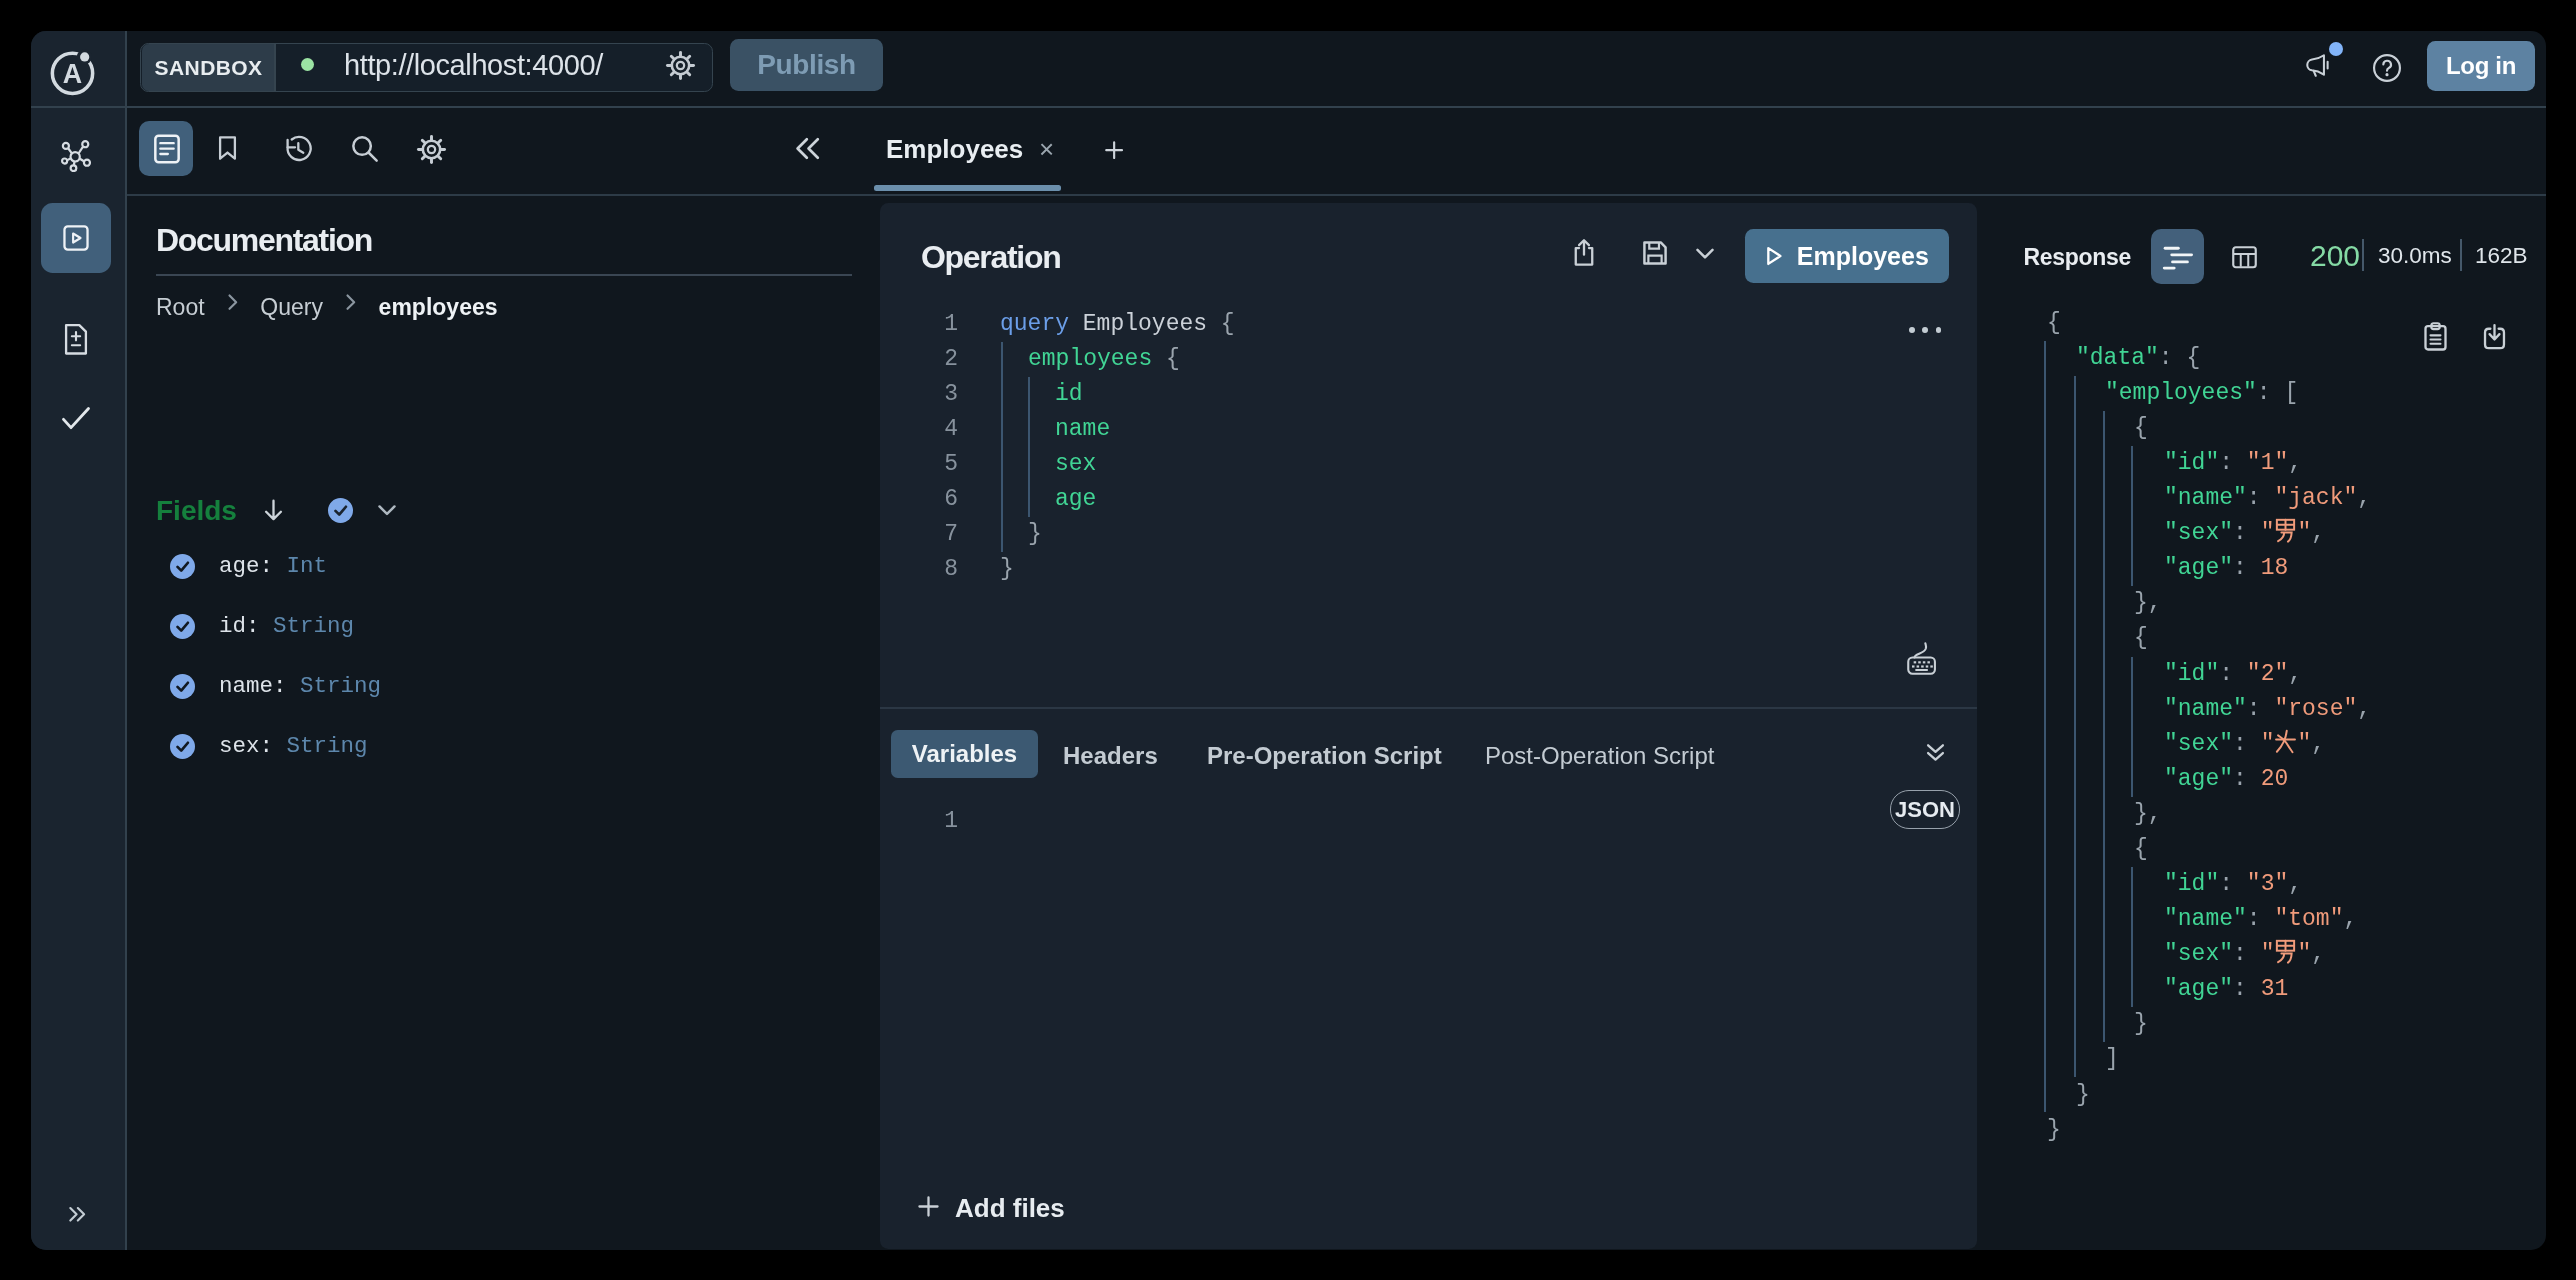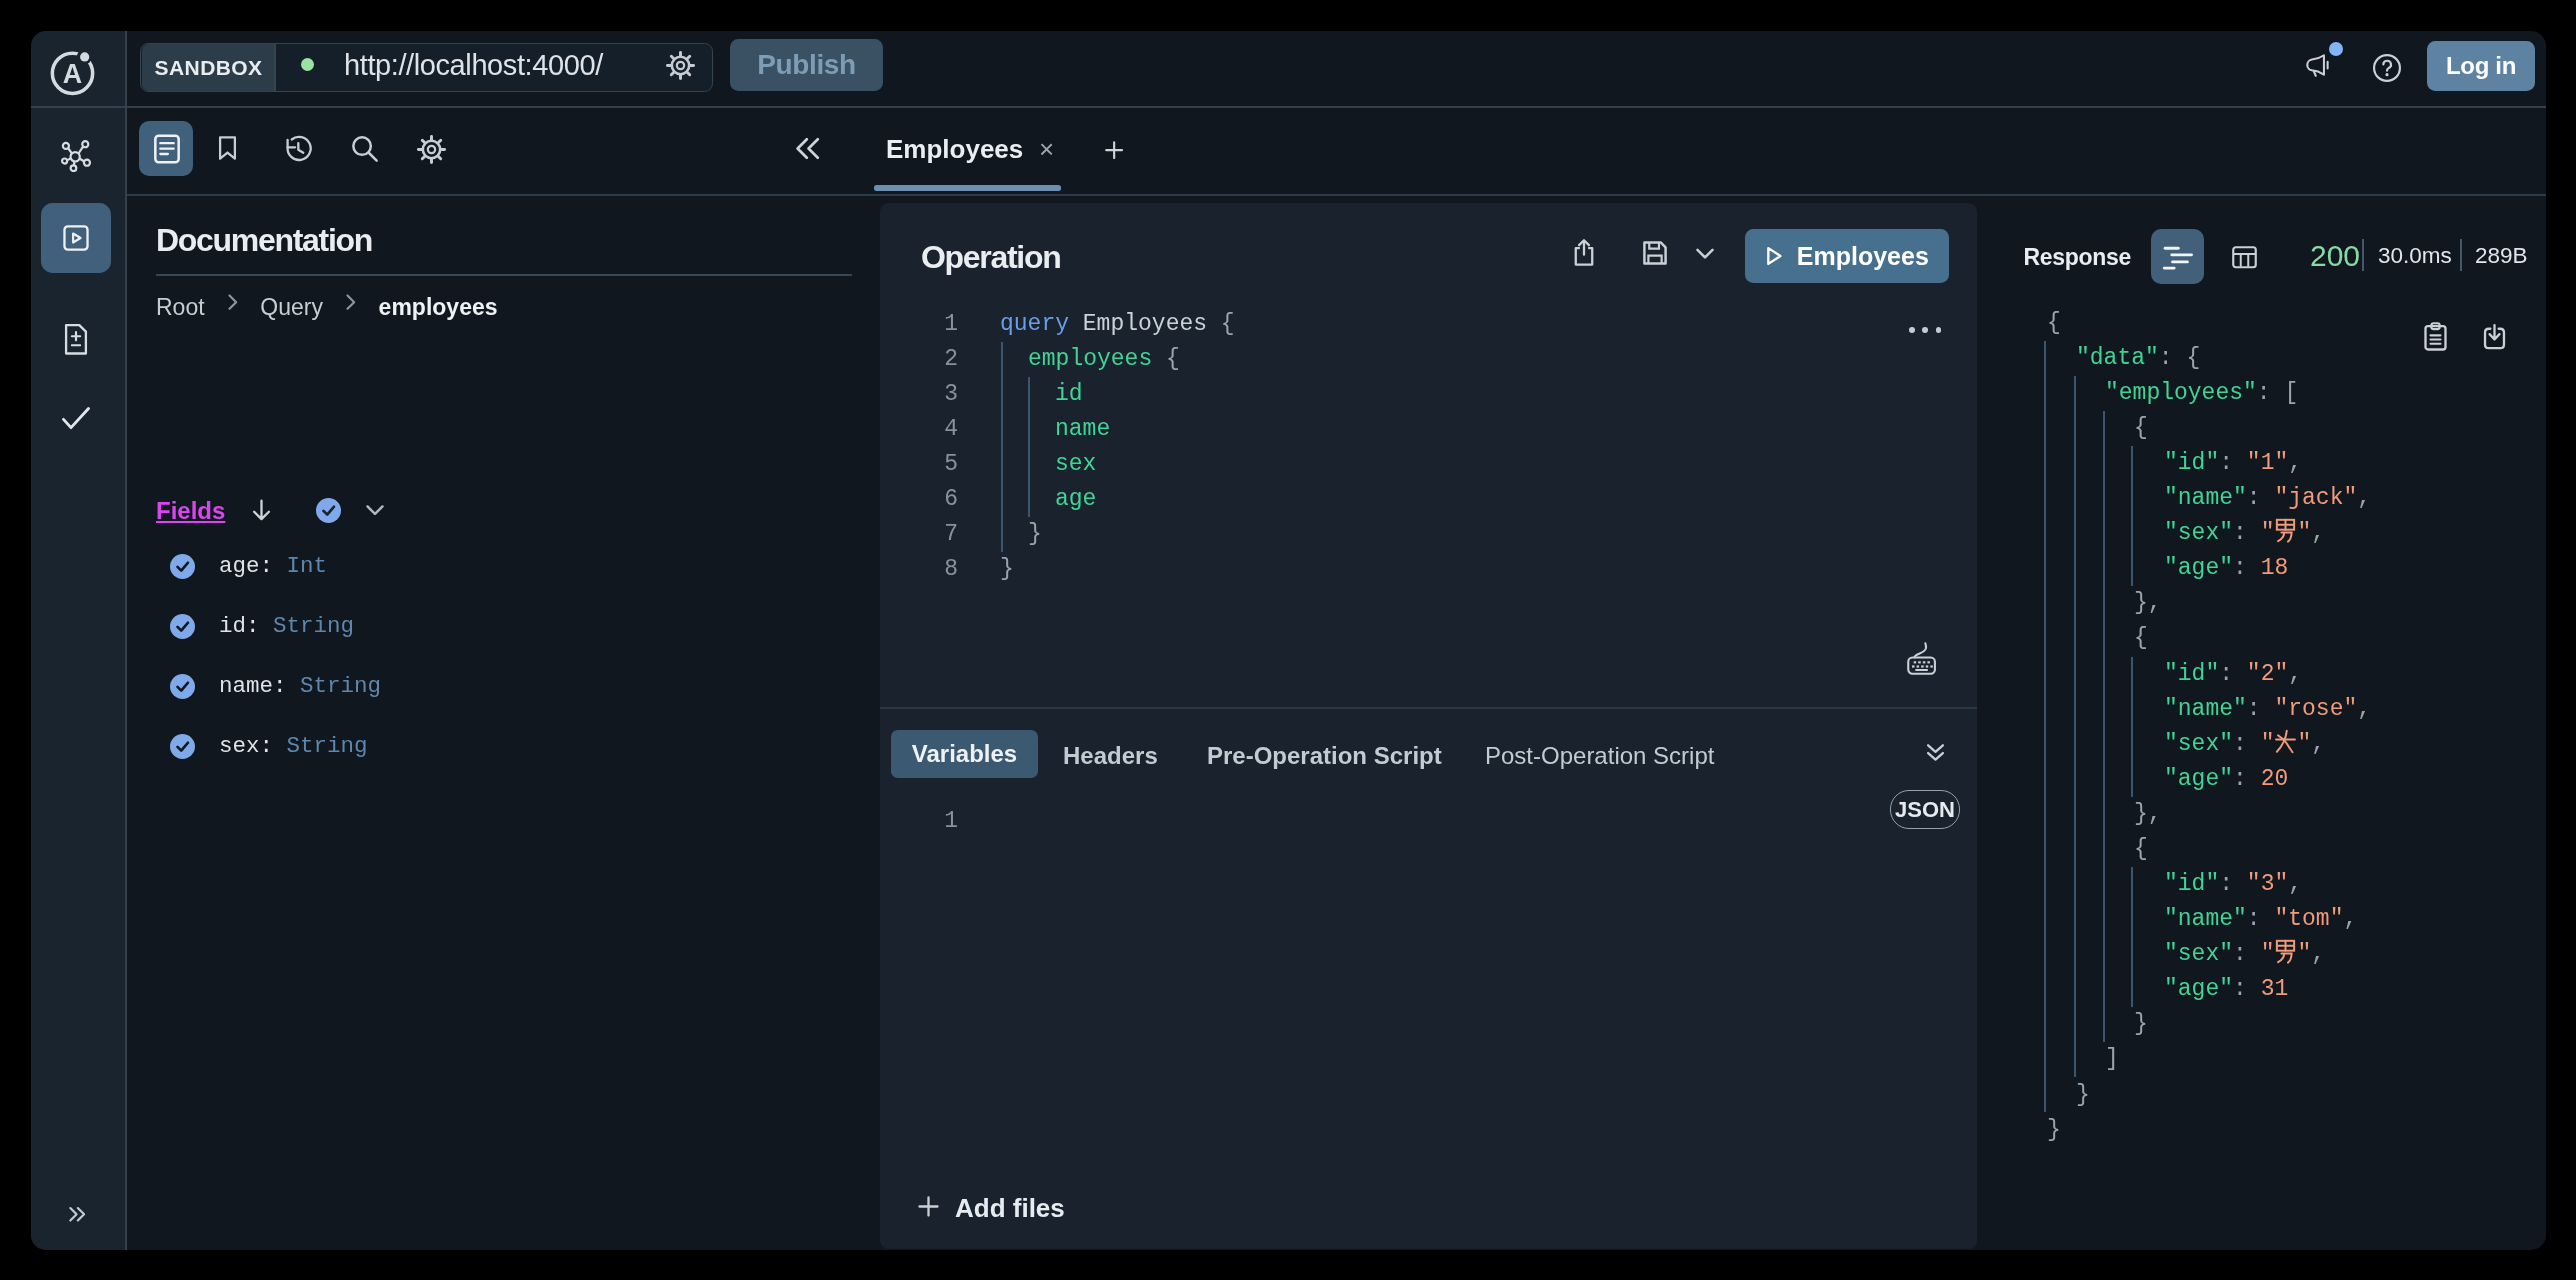--- a/index.html
+++ b/index.html
@@ -192,21 +192,21 @@
 <svg width="11.7" height="18.3" viewBox="0 0 14 22">
         <path d="M3,3 L11,11 L3,19" stroke="#8b96a0" stroke-width="2.6" fill="none" stroke-linecap="round" stroke-linejoin="round"></path>
       </svg>
 <span class="t28" style="color:#c6cdd3;">Query</span>
 <svg width="11.7" height="18.3" viewBox="0 0 14 22">
         <path d="M3,3 L11,11 L3,19" stroke="#8b96a0" stroke-width="2.6" fill="none" stroke-linecap="round" stroke-linejoin="round"></path>
       </svg>
 <span class="t28" style="color:#eef2f5;font-weight:bold;">employees</span>
 </div>
 <div class="abs" style="left:125px;top:462px;height:35px;display:flex;align-items:center;">
-<span style="font-size:24px;font-weight:bold;color:#d946ef;text-decoration:underline;">Fields</span>
+<span style="font-size:28px;font-weight:bold;color:#15803d;">Fields</span>
 <span style="width:25px;"></span>
 <svg width="23" height="27" viewBox="0 0 28 32">
         <path d="M14,4 V26 M5,17.5 L14,26.5 L23,17.5" stroke="#cdd4da" stroke-width="2.8" fill="none" stroke-linecap="round" stroke-linejoin="round"></path>
       </svg>
 <span style="width:43px;"></span>
 <span class="badge" style="position:relative;">
         <svg width="25" height="25" viewBox="0 0 30 30" style="position:absolute;left:0;top:0;">
           <path d="M9,15.5 L13.5,20 L21.5,10.5" stroke="#1a242f" stroke-width="3.2" fill="none" stroke-linecap="round" stroke-linejoin="round"></path>
         </svg>
       </span>
@@ -356,21 +356,21 @@
 <div class="abs" style="left:236px;top:43px;">
 <svg width="25" height="22.5" viewBox="0 0 30 27">
 <rect x="1.5" y="1.5" width="27" height="24" rx="3" stroke="#c9d0d6" stroke-width="2.6" fill="none"></rect>
 <path d="M1.5,9.5 H28.5 M10.5,9.5 V25 M19.5,9.5 V25" stroke="#c9d0d6" stroke-width="2.4"></path>
 </svg>
 </div>
 <div class="abs" style="left:314px;top:39px;font-size:30px;color:#85daa5;line-height:27px;">200</div>
 <div class="abs" style="left:366px;top:36px;width:1.7px;height:32px;background:#45586a;"></div>
 <div class="abs" style="left:382px;top:39px;font-size:22.5px;color:#e0e6eb;line-height:27px;">30.0ms</div>
 <div class="abs" style="left:464px;top:36px;width:1.7px;height:32px;background:#45586a;"></div>
-<div class="abs" style="left:479px;top:39px;font-size:22.5px;color:#e0e6eb;line-height:27px;">289B</div>
+<div class="abs" style="left:479px;top:39px;font-size:22.5px;color:#e0e6eb;line-height:27px;">162B</div>
 <div class="abs" style="left:427px;top:119px;">
 <svg width="25" height="30" viewBox="0 0 30 36">
 <rect x="3" y="5" width="24" height="28" rx="3" stroke="#c9d0d6" stroke-width="2.8" fill="none"></rect>
 <rect x="10" y="1.5" width="10" height="7" rx="2.5" stroke="#c9d0d6" stroke-width="2.6" fill="none"></rect>
 <g stroke="#c9d0d6" stroke-width="2.5" stroke-linecap="round">
 <path d="M9,16 H21"></path>
             <path d="M9,21 H21"></path>
             <path d="M9,26 H21"></path>
 </g>
 </svg>

